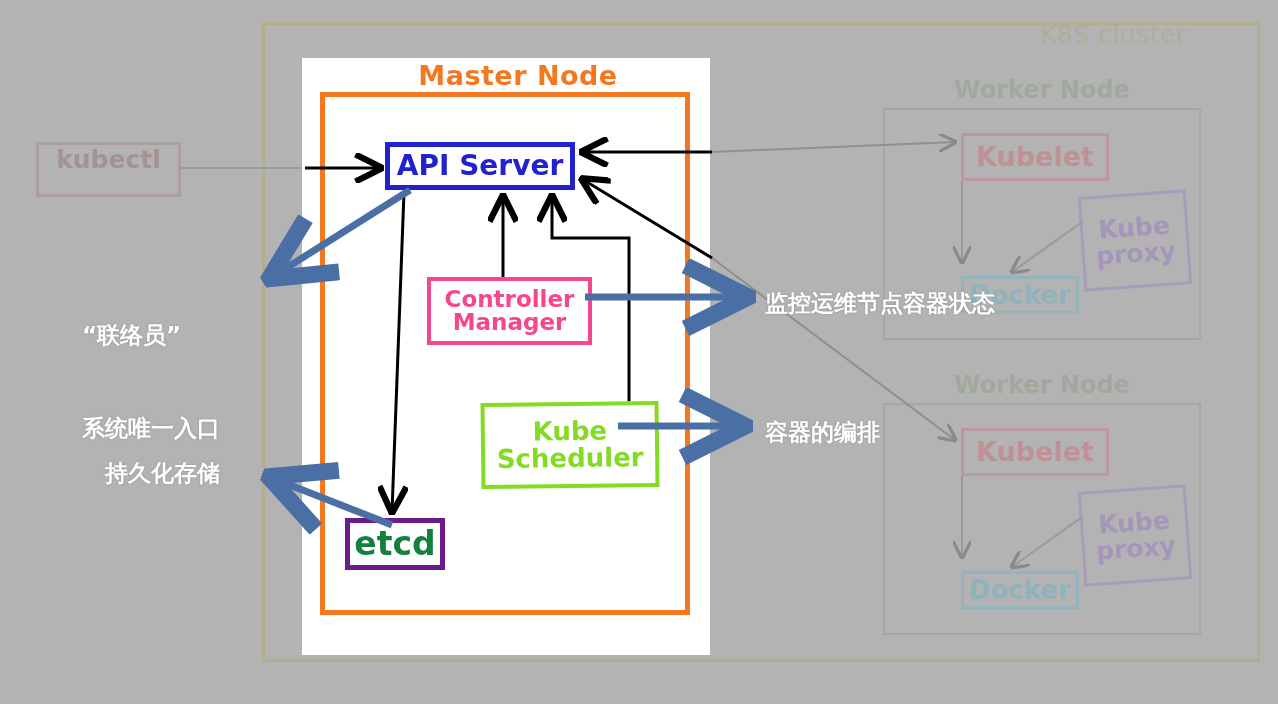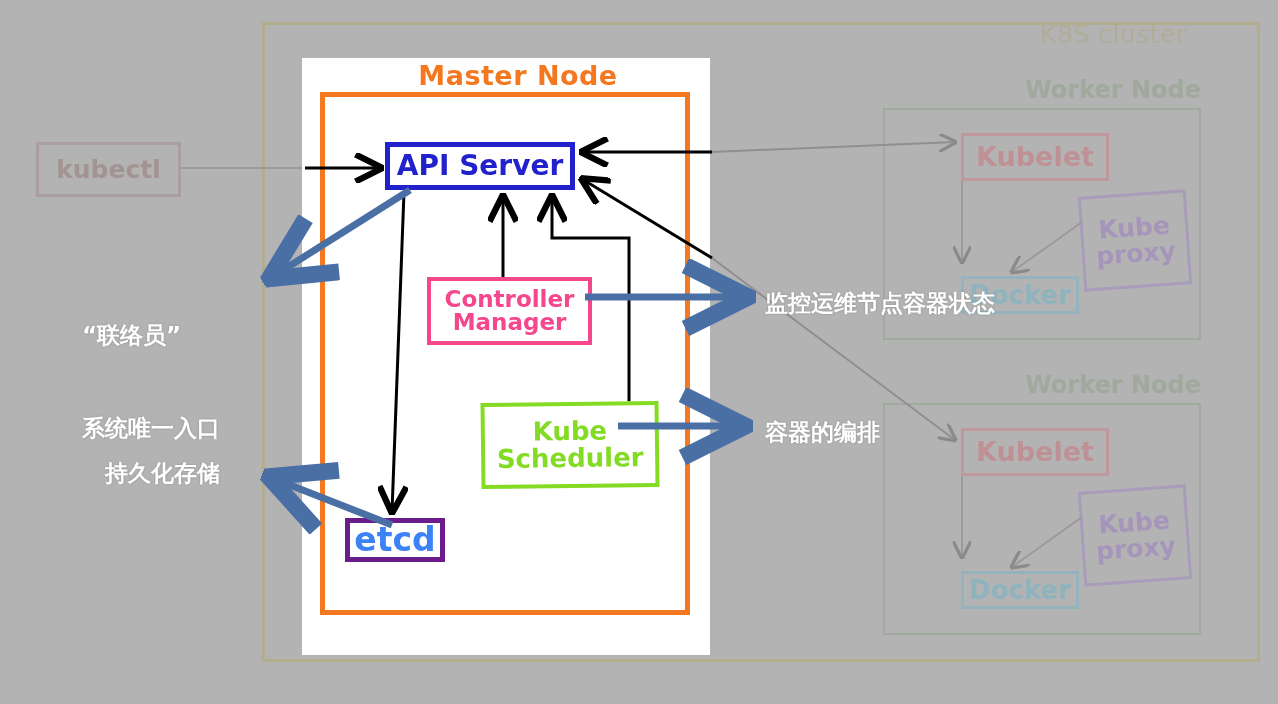--- a/index.html
+++ b/index.html
@@ -61,38 +61,38 @@
     left:427px;top:277px;width:165px;height:68px;
     border:4px solid #F4478C;color:#F4478C;font-size:23px;
     flex-direction:column;
   }
   .kube-scheduler{
     left:481px;top:402px;width:178px;height:86px;
     border:4px solid #84DB24;color:#84DB24;font-size:26px;
     flex-direction:column;transform:rotate(-.7deg);
   }
   .etcd{
-    left:345px;top:518px;width:100px;height:44px;
-    border:5px solid #6B1C8C;color:#3b82f6;font-size:33px;
+    left:345px;top:518px;width:100px;height:52px;
+    border:5px solid #6B1C8C;color:#15803d;font-size:33px;
   }
 
   
   .kubectl{
     position:absolute;left:36px;top:142px;width:145px;height:55px;
     border:3px solid rgba(150,110,110,.30);
     color:rgba(140,100,100,.40);
     font-size:25px;font-weight:bold;
-    display:flex;align-items:center;justify-content:center;
+    display:flex;align-items:flex-start;justify-content:center;
     box-sizing:border-box;font-family:"DejaVu Sans",sans-serif;
   }
 
   
   .worker-wrap{position:absolute;}
   .worker-title{
-    position:absolute;width:100%;text-align:right;top:-32px;
+    position:absolute;width:100%;text-align:center;top:-32px;
     font-size:24px;font-weight:bold;color:rgba(120,150,110,.33);
     font-family:"DejaVu Sans",sans-serif;
   }
   .worker-box{
     position:absolute;left:0;top:0;width:100%;height:100%;
     border:2px solid rgba(120,150,110,.30);box-sizing:border-box;
   }
   .w-comp{
     position:absolute;box-sizing:border-box;
     display:flex;align-items:center;justify-content:center;

